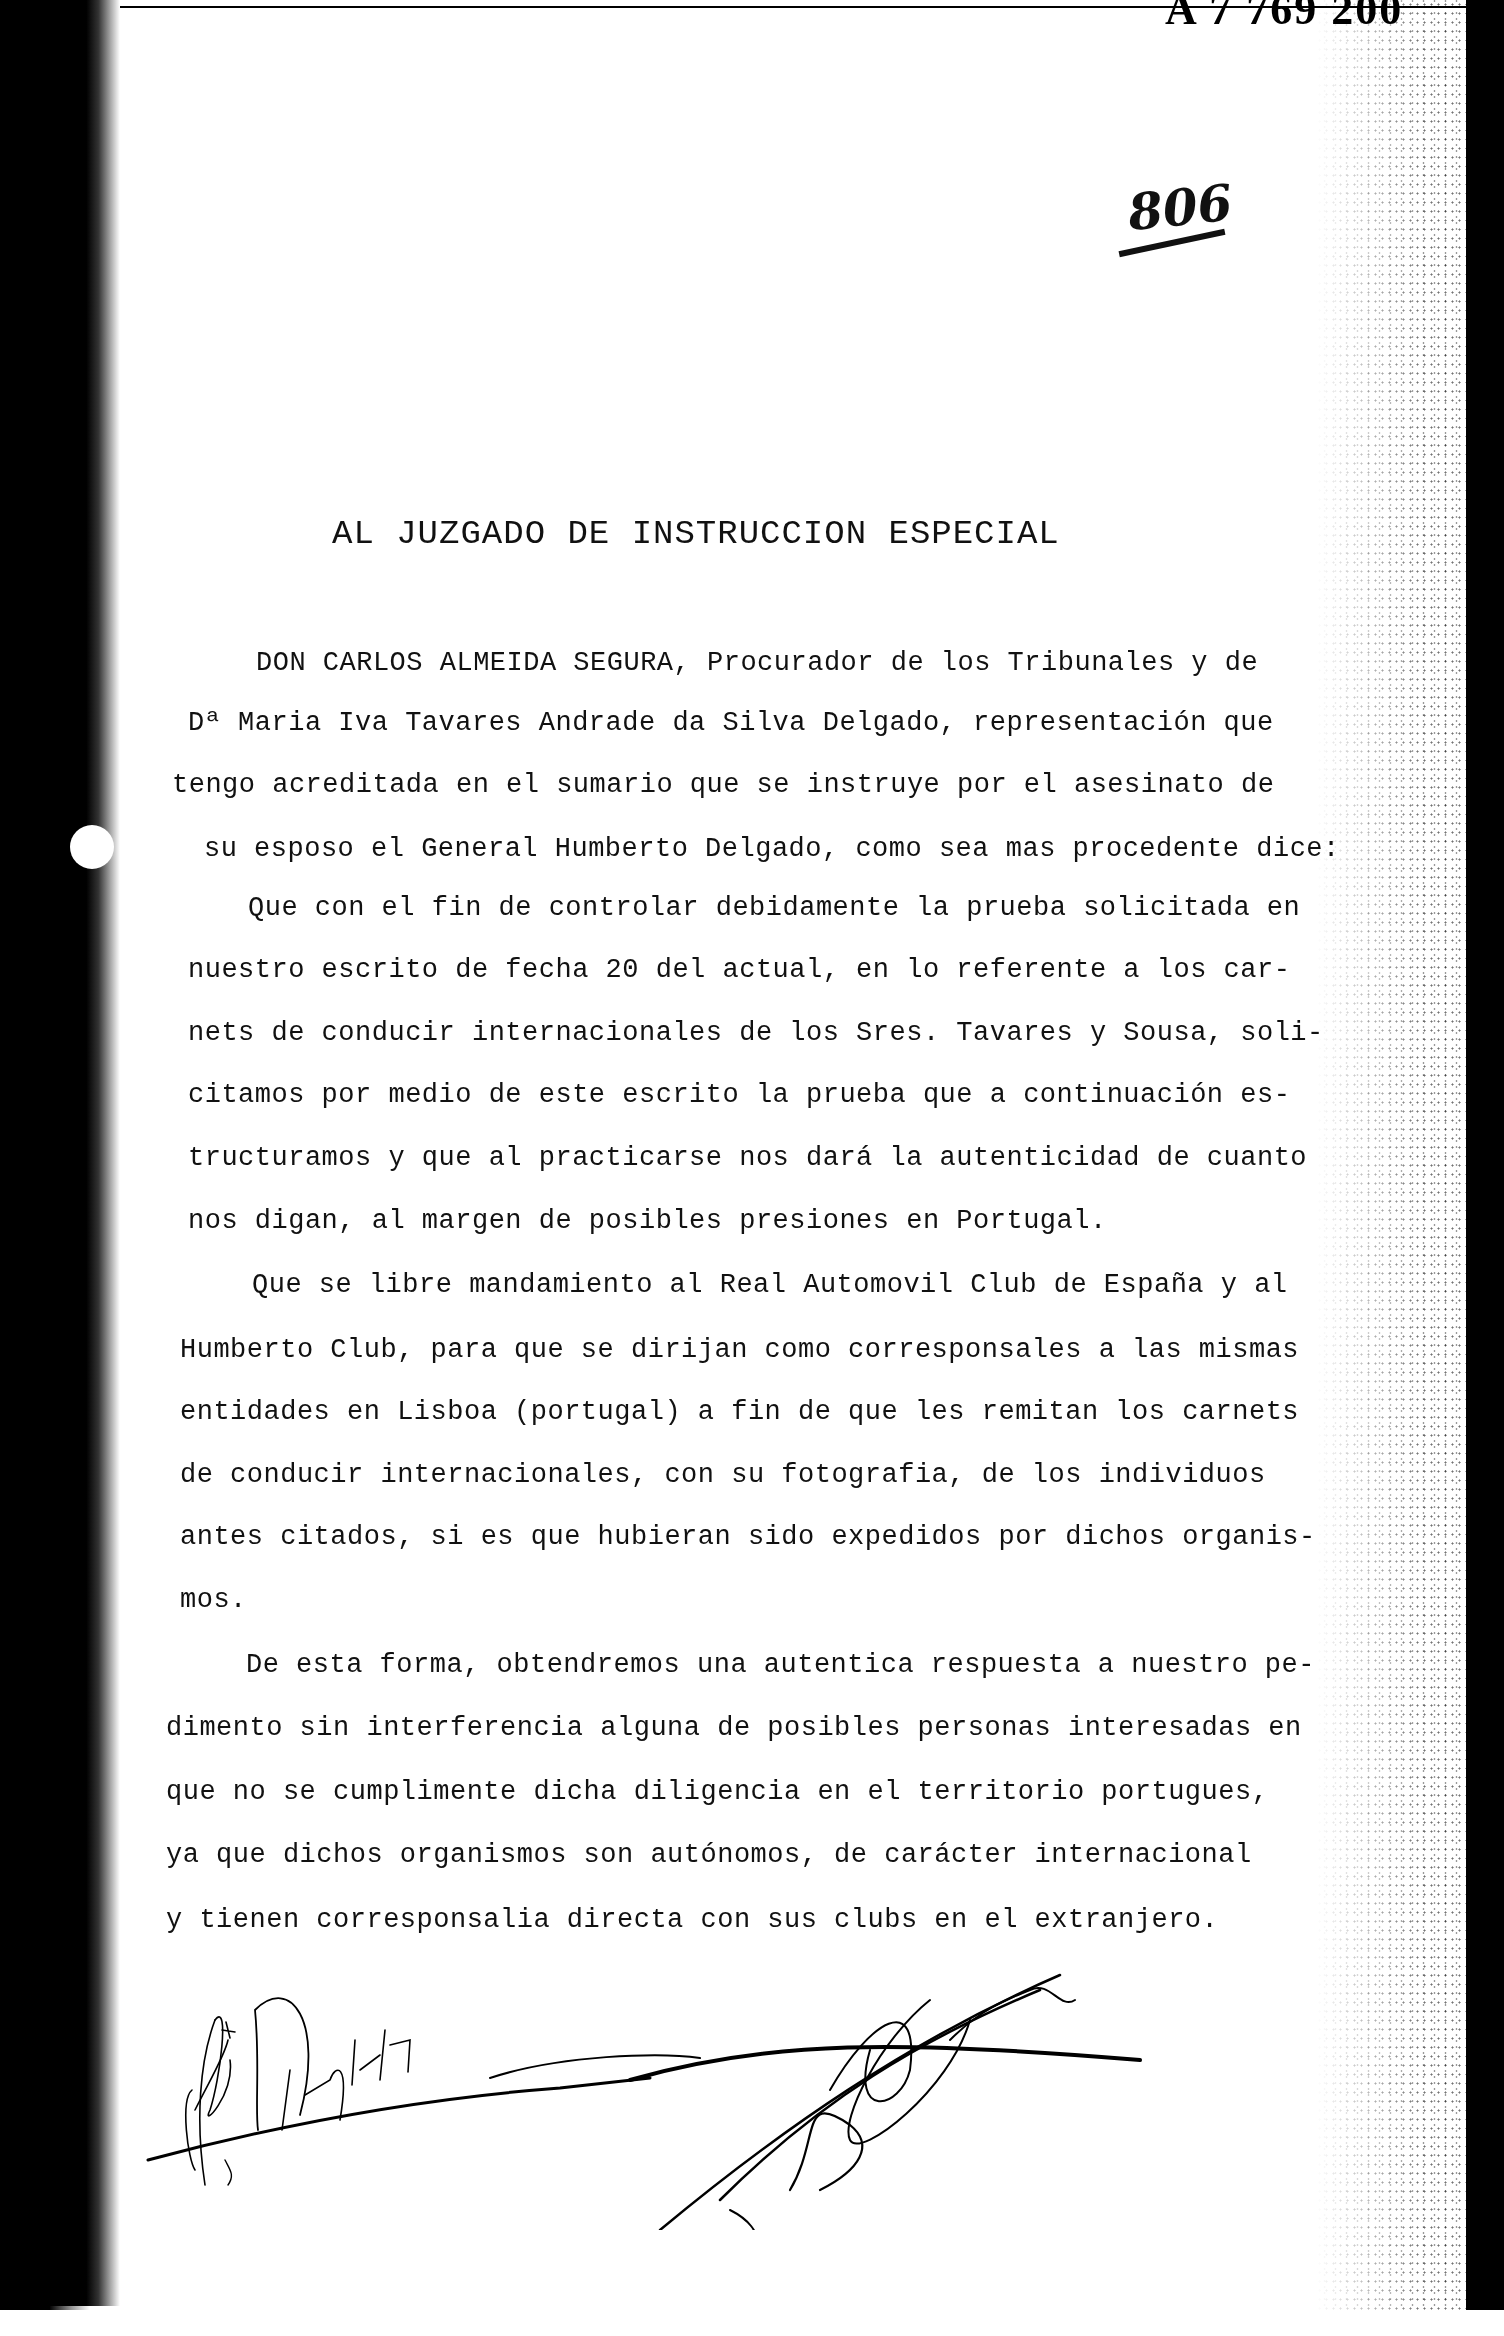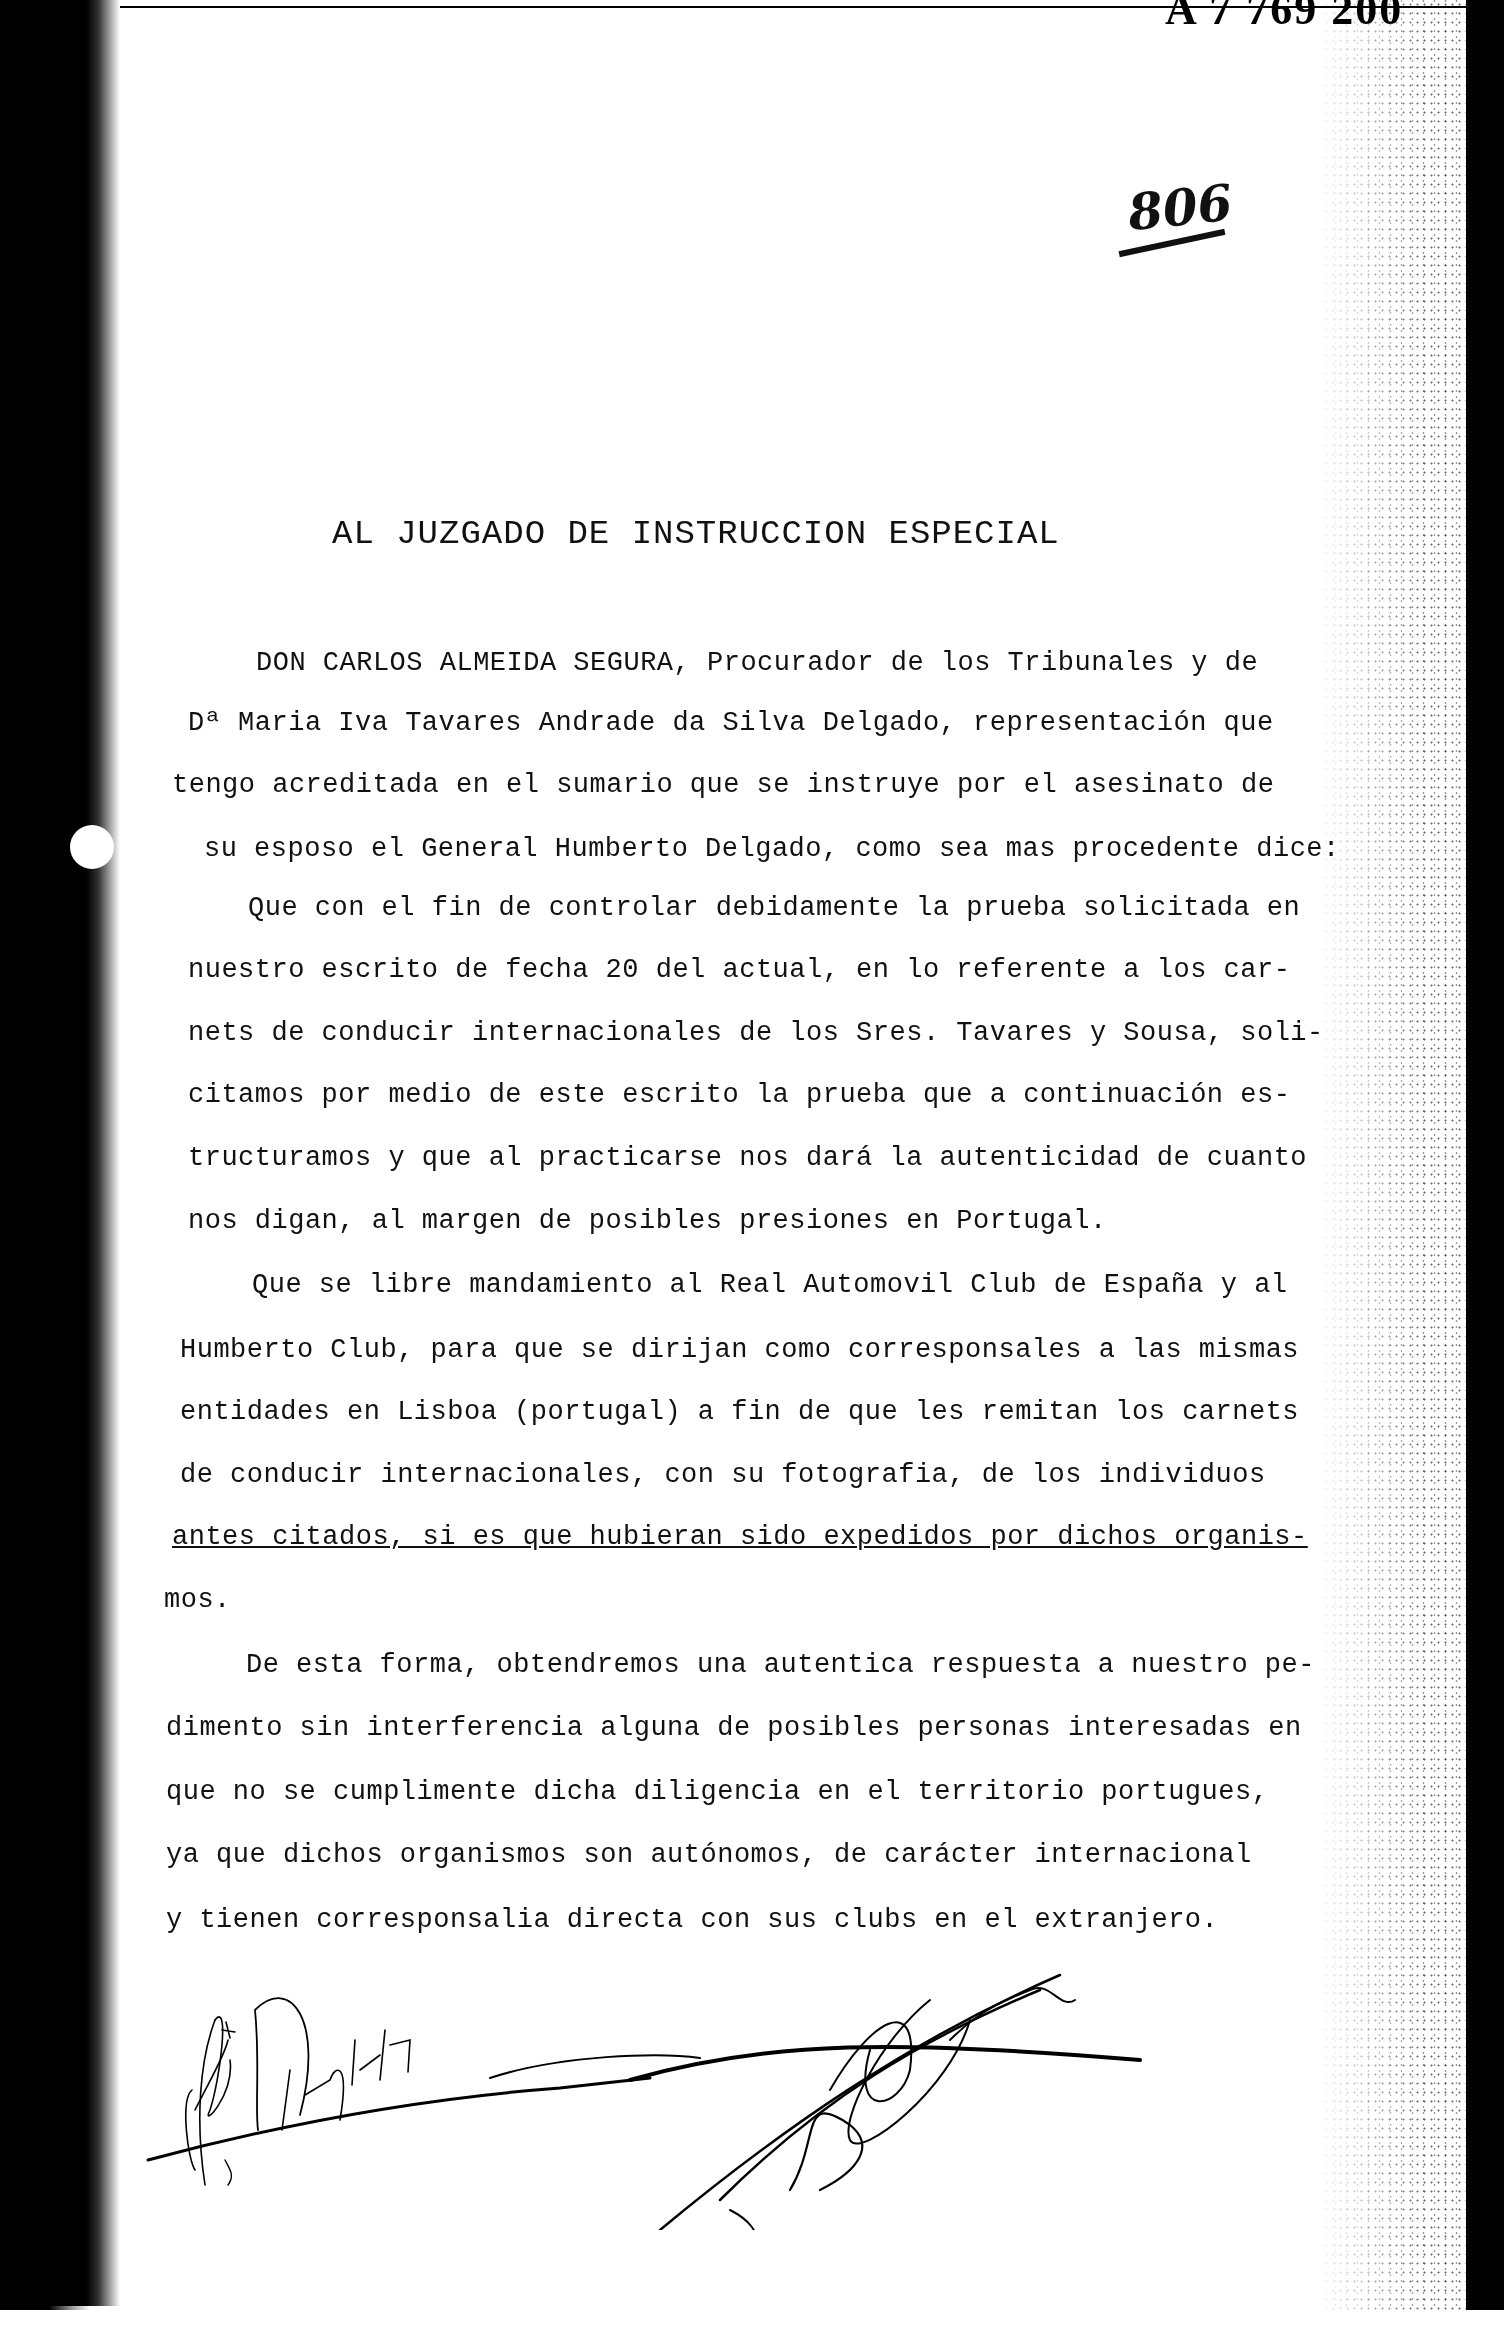--- a/index.html
+++ b/index.html
@@ -62,22 +62,22 @@
   <div class="doc-line" style="left:248px; top:893px;">Que con el fin de controlar debidamente la prueba solicitada en</div>
   <div class="doc-line" style="left:188px; top:955px;">nuestro escrito de fecha 20 del actual, en lo referente a los car-</div>
   <div class="doc-line" style="left:188px; top:1018px;">nets de conducir internacionales de los Sres. Tavares y Sousa, soli-</div>
   <div class="doc-line" style="left:188px; top:1080px;">citamos por medio de este escrito la prueba que a continuación es-</div>
   <div class="doc-line" style="left:188px; top:1143px;">tructuramos y que al practicarse nos dará la autenticidad de cuanto</div>
   <div class="doc-line" style="left:188px; top:1206px;">nos digan, al margen de posibles presiones en Portugal.</div>
   <div class="doc-line" style="left:252px; top:1270px;">Que se libre mandamiento al Real Automovil Club de España y al</div>
   <div class="doc-line" style="left:180px; top:1335px;">Humberto Club, para que se dirijan como corresponsales a las mismas</div>
   <div class="doc-line" style="left:180px; top:1397px;">entidades en Lisboa (portugal) a fin de que les remitan los carnets</div>
   <div class="doc-line" style="left:180px; top:1460px;">de conducir internacionales, con su fotografia, de los individuos</div>
-  <div class="doc-line" style="left:172px; top:1522px;text-decoration:underline;">antes citados, si es que hubieran sido expedidos por dichos organis-</div>
-  <div class="doc-line" style="left:164px; top:1585px;">mos.</div>
+  <div class="doc-line" style="left:180px; top:1522px;">antes citados, si es que hubieran sido expedidos por dichos organis-</div>
+  <div class="doc-line" style="left:180px; top:1585px;">mos.</div>
   <div class="doc-line" style="left:246px; top:1650px;">De esta forma, obtendremos una autentica respuesta a nuestro pe-</div>
   <div class="doc-line" style="left:166px; top:1713px;">dimento sin interferencia alguna de posibles personas interesadas en</div>
   <div class="doc-line" style="left:166px; top:1777px;">que no se cumplimente dicha diligencia en el territorio portugues,</div>
   <div class="doc-line" style="left:166px; top:1840px;">ya que dichos organismos son autónomos, de carácter internacional</div>
   <div class="doc-line" style="left:166px; top:1905px;">y tienen corresponsalia directa con sus clubs en el extranjero.</div>
 </div>
 
 <div class="signature" style="left:140px; top:1960px;">
   <svg width="640" height="240" viewBox="0 0 640 240" fill="none" stroke="#000" stroke-linecap="round">
     <path d="M8 200 C 120 170, 260 140, 420 128 L 510 118" stroke-width="3"></path>

